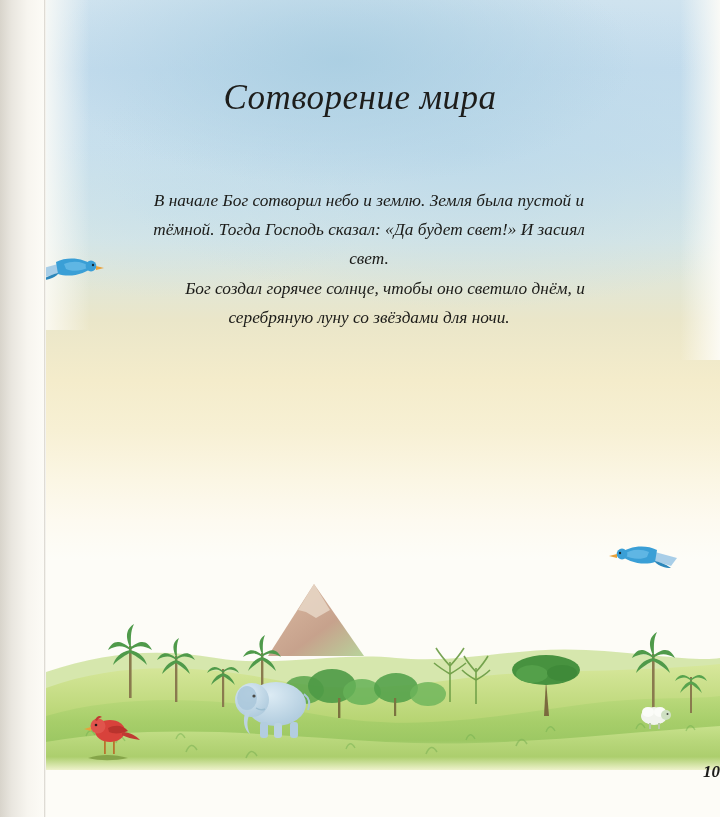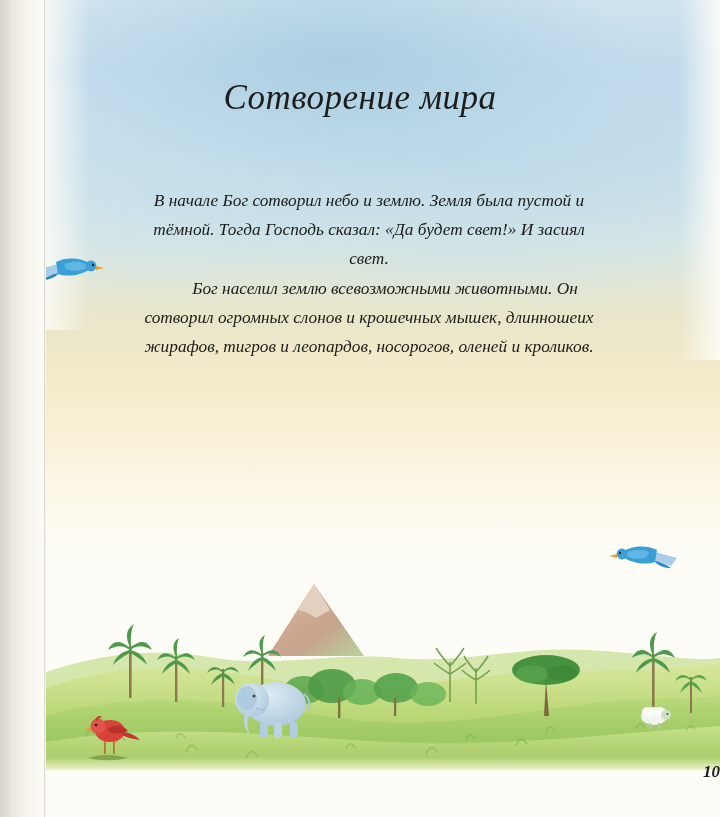--- a/index.html
+++ b/index.html
@@ -343,20 +343,20 @@
       <rect x="20" y="27" width="1.8" height="13" fill="#b8742e"></rect>
       <rect x="29" y="27" width="1.8" height="13" fill="#b8742e"></rect>
       <path d="M4 44 C16 40 30 40 44 44 C30 47 16 47 4 44 Z" fill="#7a9a3e" opacity="0.8"></path>
     </svg>
   </div>
 
   <div class="title">Сотворение мира</div>
 
   <div class="body-text">
     <p class="first">В начале Бог сотворил небо и землю. Земля была пустой и тёмной. Тогда Господь сказал: «Да будет свет!» И засиял свет.</p>
-    <p>Бог населил землю всевозможными животными. Он сотворил огромных слонов и крошечных мышек, длинношеих жирафов, тигров и леопардов, носорогов, оленей и кроликов.</p>
+    <p>Бог создал горячее солнце, чтобы оно светило днём, и серебряную луну со звёздами для ночи.</p>
   </div>
 
   <div class="page-number">10</div>
 
   <div class="gutter"></div>
   <div class="gutter-line"></div>
 </div>
 
 </body></html>

